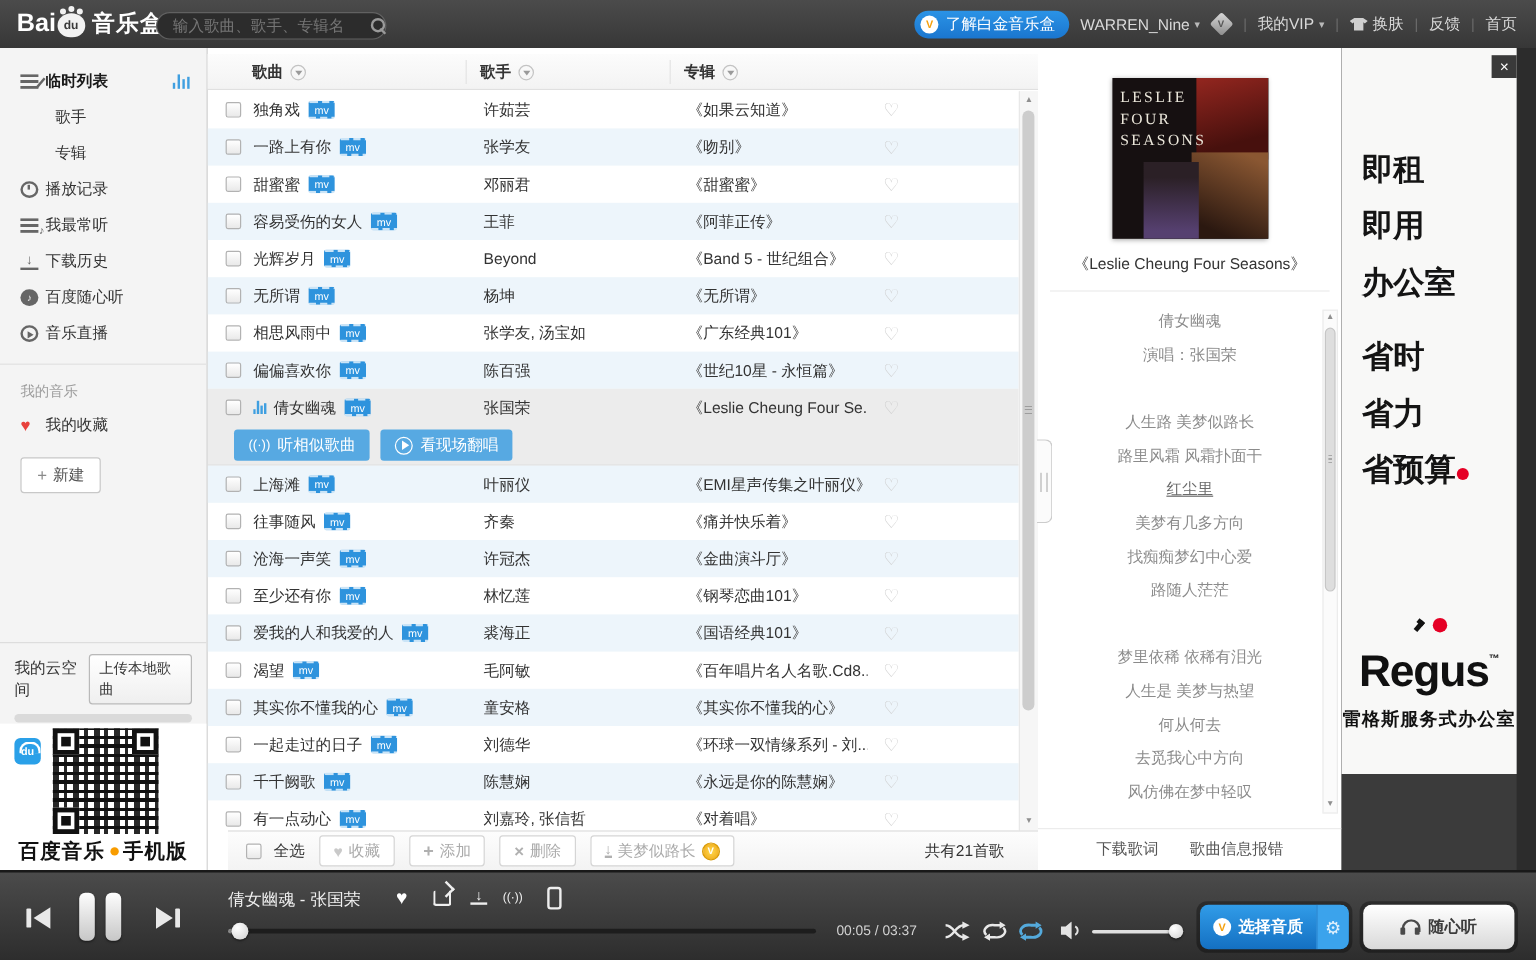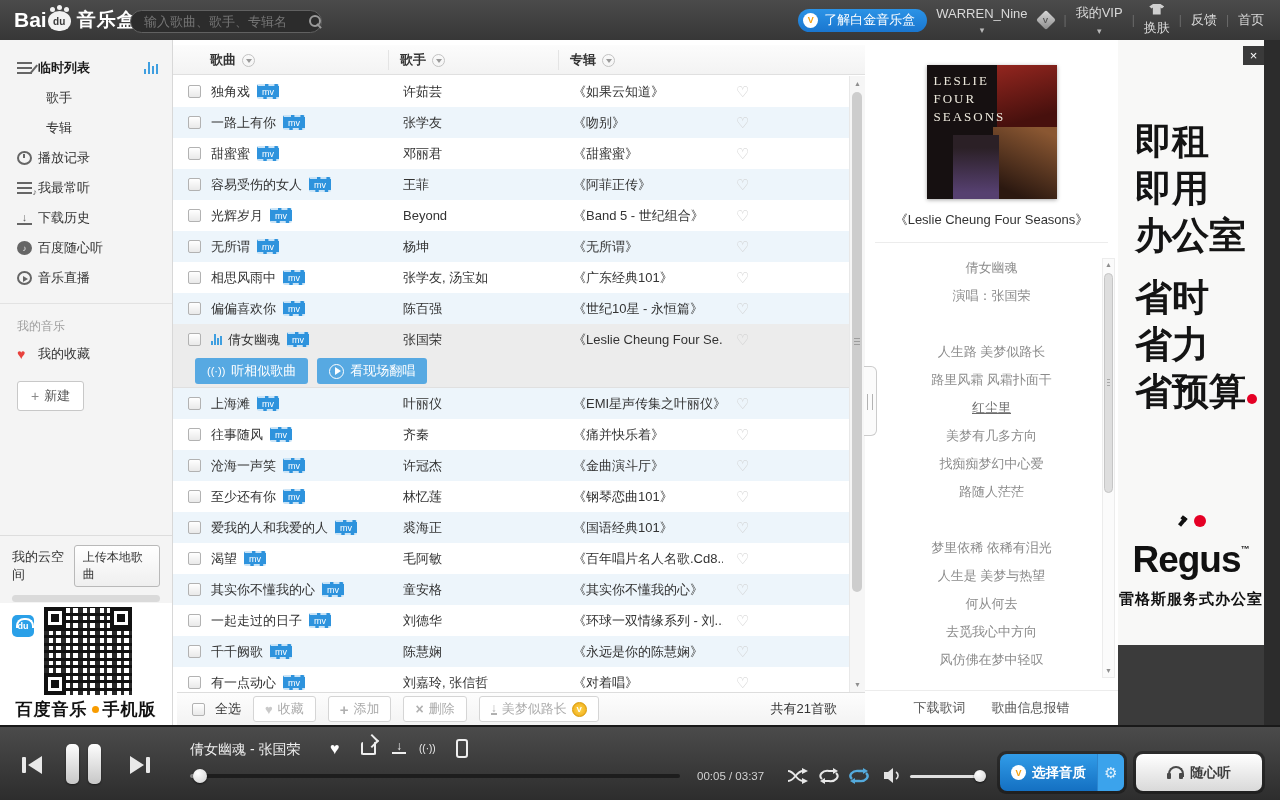--- a/index.html
+++ b/index.html
@@ -32,21 +32,21 @@
     border-radius:12px; height:23px; padding:0 12px 0 5px; color:#fff; cursor:pointer; }
   .vcirc { width:15px; height:15px; border-radius:50%; background:#fff; display:flex; align-items:center;
     justify-content:center; font-size:9px; font-weight:bold; color:#f5a10e; }
   .caret { font-size:9px; color:#b9b9b9; }
   .diamond { width:14px; height:14px; background:linear-gradient(135deg,#d9d9d9,#8b8b8b);
     transform:rotate(45deg); border-radius:2px; display:flex; align-items:center; justify-content:center; margin:0 2px; }
   .diamond span { transform:rotate(-45deg); font-size:8px; font-weight:bold; color:#555; }
   .tsep { color:#6b6b6b; font-size:12px; }
   .shirt { width:15px; height:11px; background:#cfcfcf;
     clip-path:polygon(30% 0,70% 0,100% 28%,84% 46%,76% 36%,76% 100%,24% 100%,24% 36%,16% 46%,0 28%); }
-  .top-link { cursor:pointer; display:flex; align-items:center; gap:4px;flex-direction:column; }
+  .top-link { cursor:pointer; display:flex; align-items:center; gap:4px; }
 
   
   .sidebar { position:absolute; left:0; top:40px; width:173px; height:685px;
     background:#f4f4f4; border-right:1px solid #d8d8d8; }
   .nav { padding-top:13px; }
   .nav-item { height:30px; display:flex; align-items:center; padding-left:17px; font-size:13px;
     color:#333; cursor:pointer; }
   .nav-item .nlabel { margin-left:6px; }
   .nav-item.active { color:#1a1a1a; font-weight:bold; }
   .nav-item.indent { padding-left:40px; }
@@ -130,21 +130,21 @@
   .rheart { margin-left:13px; color:#ccc; font-size:15px; cursor:pointer; }
   .row-actions { height:33px; background:#ececec; border-bottom:1px solid #e0e0e0; display:flex;
     align-items:center; gap:9px; padding-left:22px; }
   .act-btn { display:flex; align-items:center; gap:6px; height:26px; padding:0 12px; border:none;
     background:#57a9e2; border-radius:3px; color:#fff; font-size:13px; font-family:inherit; cursor:pointer; }
   .act-icon { display:inline-flex; align-items:center; justify-content:center; }
   .act-btn.similar .act-icon::before { content:'((\00B7))'; font-size:11px; letter-spacing:0; }
   .act-btn.live .act-icon { width:15px; height:15px; border:1px solid #fff; border-radius:50%; }
   .act-btn.live .act-icon::before { content:''; margin-left:2px; border-left:6px solid #fff;
     border-top:4px solid transparent; border-bottom:4px solid transparent; }
-  .toolbar { position:absolute; left:4px; right:0; bottom:0; height:33px;
+  .toolbar { position:absolute; left:17px; right:0; bottom:0; height:33px;
     background:linear-gradient(#fdfdfd,#f3f3f3); border-top:1px solid #ddd; display:flex; align-items:center;
     font-size:13px; color:#333; }
   .toolbar .cb { margin-left:15px; }
   .tb-label { margin-left:10px; }
   .tb-btn { margin-left:12px; height:26px; display:flex; align-items:center; gap:5px; background:#fff;
     border:1px solid #d5d5d5; border-radius:3px; padding:0 11px; color:#ababab; font-size:13px;
     font-family:inherit; cursor:pointer; }
   .tb-heart { color:#c9c9c9; font-size:13px; }
   .tb-plus { color:#b0b0b0; font-size:15px; font-weight:bold; }
   .tb-x { color:#b0b0b0; font-size:14px; font-weight:bold; }
@@ -197,21 +197,21 @@
   .lscroll .thumb { position:absolute; left:1px; right:1px; top:14px; height:220px; background:#dedede;
     border:1px solid #c6c6c6; border-radius:5px; cursor:pointer; }
   .lscroll .thumb::after { content:''; position:absolute; left:2px; right:2px; top:50%; margin-top:-4px; height:8px;
     background:repeating-linear-gradient(180deg,#a8a8a8 0 1px,transparent 1px 3px); }
 
   
   .ad-panel { position:absolute; left:1118px; top:40px; width:146px; height:685px; background:#3b3b3b; }
   .ad-card { position:absolute; left:0; top:0; width:146px; height:605px; background:#f8f8f7; overflow:hidden; }
   .ad-close { position:absolute; top:6px; right:0; width:21px; height:19px; background:#3a3a3a; color:#fff;
     font-size:13px; line-height:19px; text-align:center; cursor:pointer; }
-  .ad-text { margin:78px 0 4px 17px; font-size:37px; font-weight:bold; color:#141414; line-height:47px; }
+  .ad-text { margin:78px 0 4px 17px; font-size:26px; font-weight:bold; color:#141414; line-height:47px; }
   .ad-text2 { margin-top:15px; }
   .red-dot { display:inline-block; width:10px; height:10px; border-radius:50%; background:#e50025; margin-left:1px; }
   .regus-mark { margin-top:98px; display:flex; justify-content:center; align-items:center; gap:7px; height:16px; }
   .regus-check { width:10px; height:6px; border-left:4px solid #111; border-bottom:4px solid #111;
     transform:rotate(-50deg) scaleX(-1); }
   .regus-reddot { width:12px; height:12px; border-radius:50%; background:#e50025; }
   .regus { text-align:center; font-size:37px; font-weight:bold; color:#111; letter-spacing:-1px; line-height:40px; }
   .regus sup { font-size:9px; vertical-align:20px; letter-spacing:0; }
   .ad-tagline { margin-top:10px; text-align:center; font-size:15px; font-weight:bold; color:#111; letter-spacing:1px; }
   .right-strip { position:absolute; left:1264px; top:40px; width:16px; height:685px; background:#2c2c2c; }

